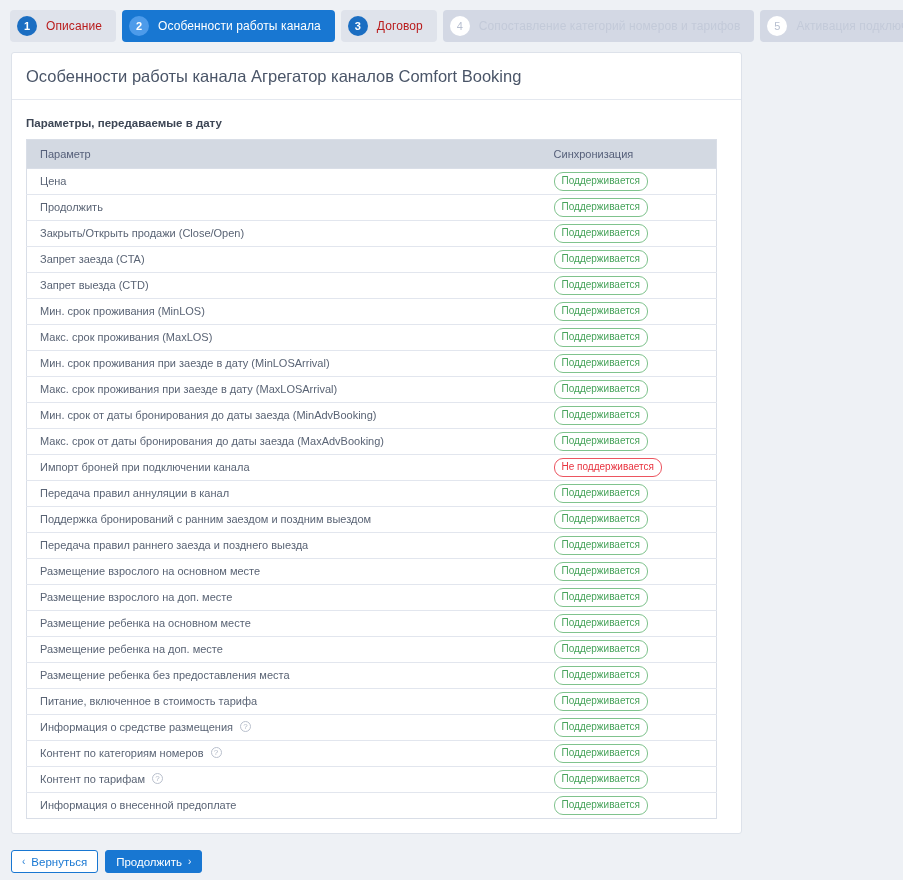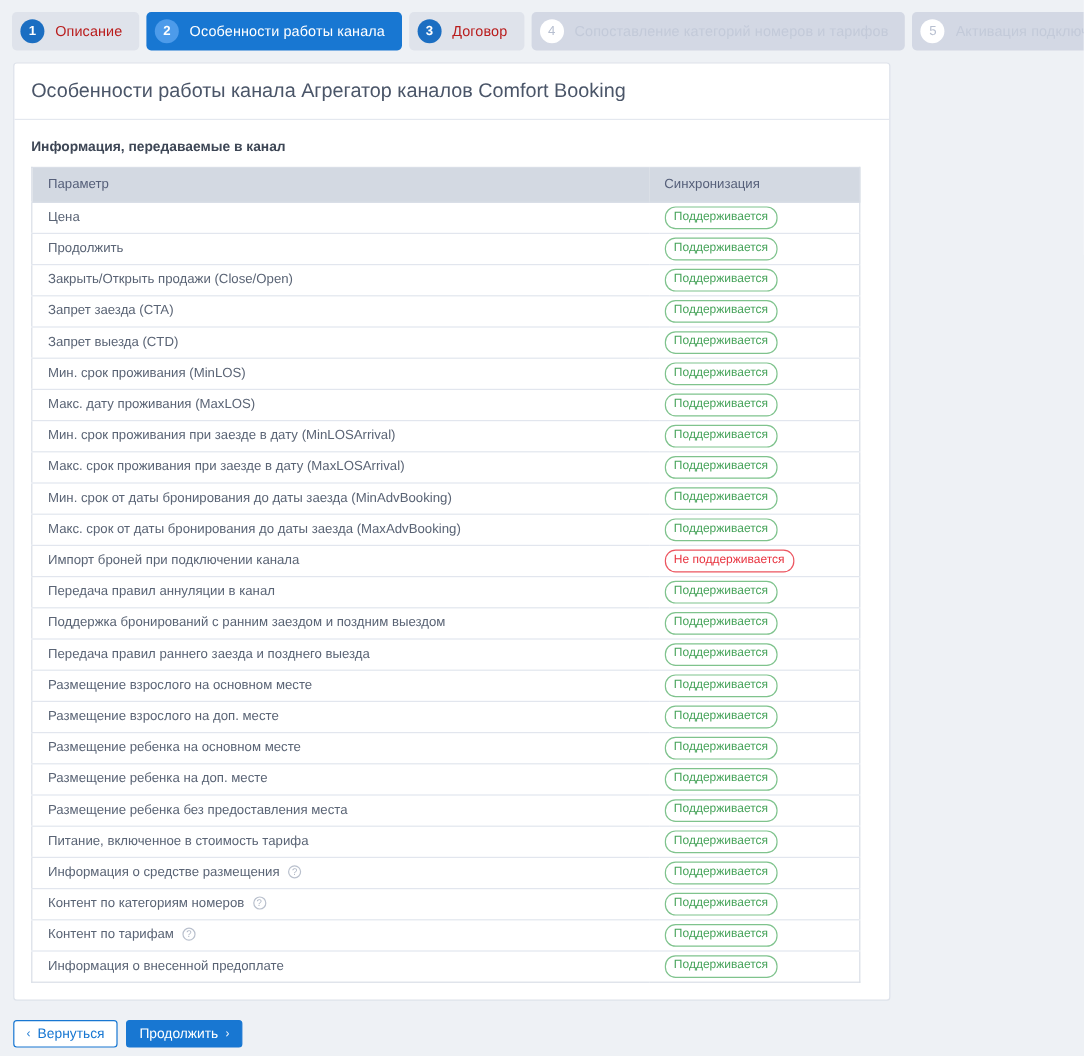--- a/index.html
+++ b/index.html
@@ -189,21 +189,21 @@
       <span class="lbl">Сопоставление категорий номеров и тарифов</span>
     </div>
     <div class="step pending">
       <span class="num">5</span>
       <span class="lbl">Активация подключения</span>
     </div>
   </div>
 
 <div class="card">
   <h1 class="card-title">Особенности работы канала Агрегатор каналов Comfort Booking</h1>
-  <div class="section-label">Информация, передаваемые в канал</div>
+  <div class="section-label">Параметры, передаваемые в дату</div>
   <div class="table-wrap">
     <table class="params">
       <thead>
         <tr>
           <th class="c-param">Параметр</th>
           <th class="c-sync">Синхронизация</th>
         </tr>
       </thead>
       <tbody>
           <tr>
@@ -250,21 +250,21 @@
             <td>
               <div class="param-cell">
                 <span>Мин. срок проживания (MinLOS)</span>
               </div>
             </td>
             <td><span class="badge ok">Поддерживается</span></td>
           </tr>
           <tr>
             <td>
               <div class="param-cell">
-                <span>Макс. дату проживания (MaxLOS)</span>
+                <span>Макс. срок проживания (MaxLOS)</span>
               </div>
             </td>
             <td><span class="badge ok">Поддерживается</span></td>
           </tr>
           <tr>
             <td>
               <div class="param-cell">
                 <span>Мин. срок проживания при заезде в дату (MinLOSArrival)</span>
               </div>
             </td>

